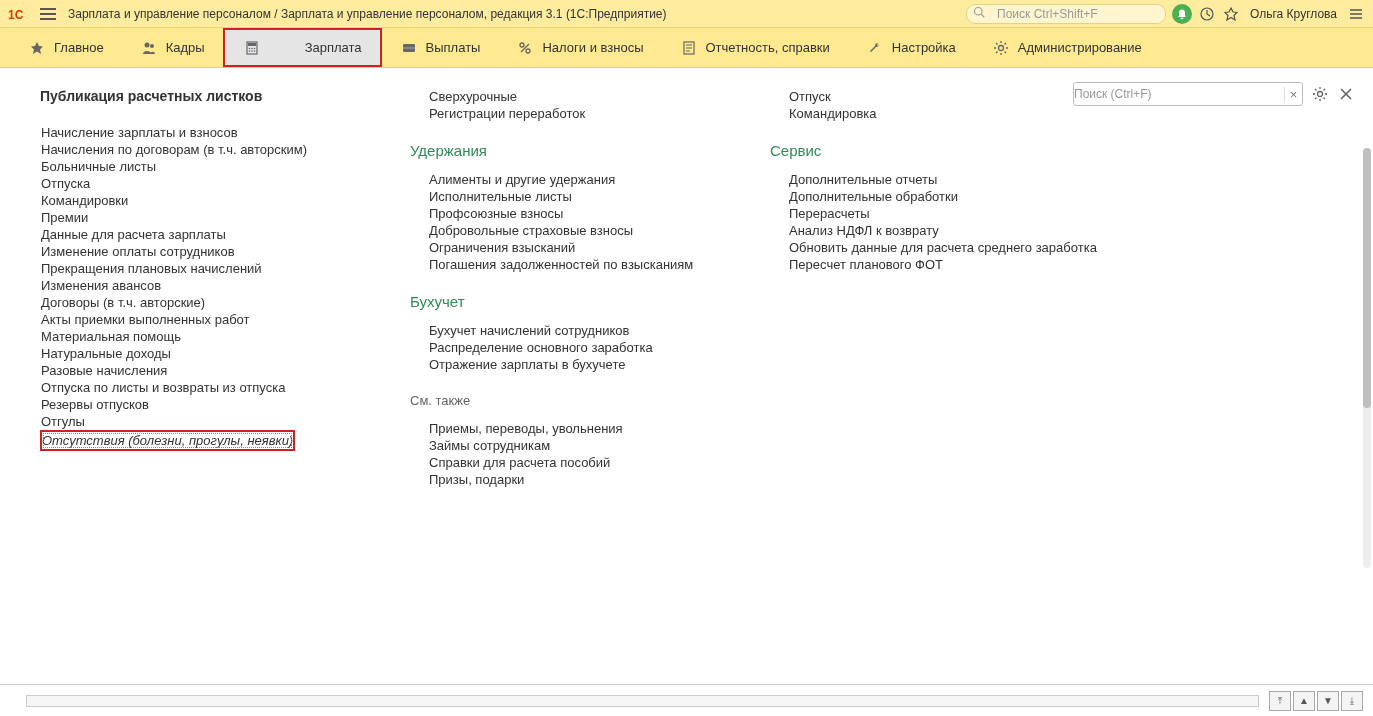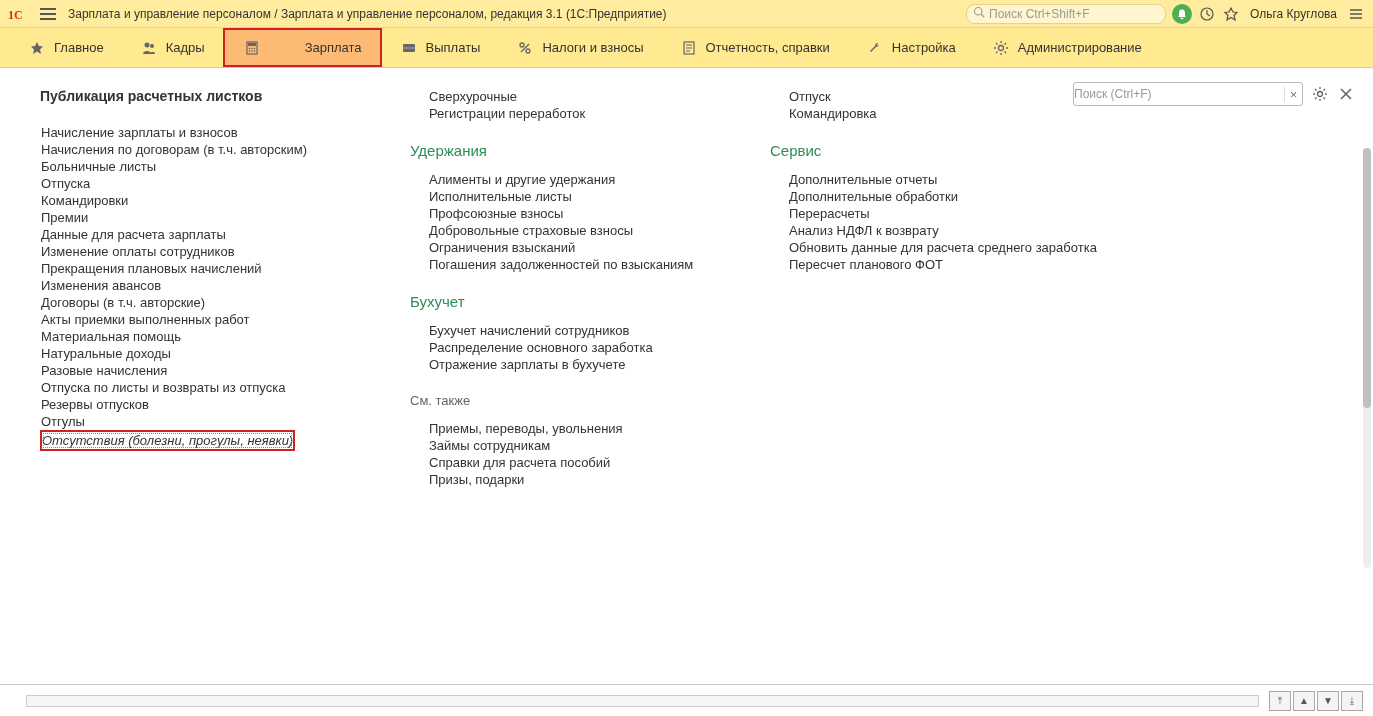--- a/index.html
+++ b/index.html
@@ -21,21 +21,20 @@
     border-bottom: 1px solid #e8d57a;
     gap: 6px;
   }
   .logo {
     width: 24px; height: 18px;
     color: #0f766e;
     font-weight: bold;
     font-size: 12px;
     display: inline-flex;
     align-items: flex-start;
-    font-family: Liberation Serif, serif;
   }
   .hamburger-icon {
     display: inline-flex;
     flex-direction: column;
     gap: 3px;
     padding: 2px;
   }
   .hamburger-icon span {
     display: block;
     width: 16px; height: 2px;
@@ -51,21 +50,21 @@
   .search-global {
     width: 200px;
     height: 20px;
     background: #fff6d0;
     border: 1px solid #e2d38a;
     border-radius: 9px;
     display: flex;
     align-items: center;
     padding: 0 6px;
     color: #888;
-    gap: 4px;
+    gap: 12px;
   }
   .search-global input {
     border: none;
     background: transparent;
     outline: none;
     width: 100%;
     font-size: 12px;
     color: #333;
   }
   .search-global input::placeholder { color: #999; }
@@ -100,21 +99,21 @@
     display: flex;
     align-items: center;
     gap: 8px;
     padding: 0 18px;
     cursor: pointer;
     color: #333;
     font-size: 13px;
   }
   .menu-item.active {
     border: 2px solid #cc2222;
-    background: #fdba74;
+    background: #e5e5e5;
     gap: 44px;
   }
   .menu-icon {
     width: 18px; height: 18px;
     display: inline-flex;
     align-items: center;
     justify-content: center;
     color: #666;
   }
 

